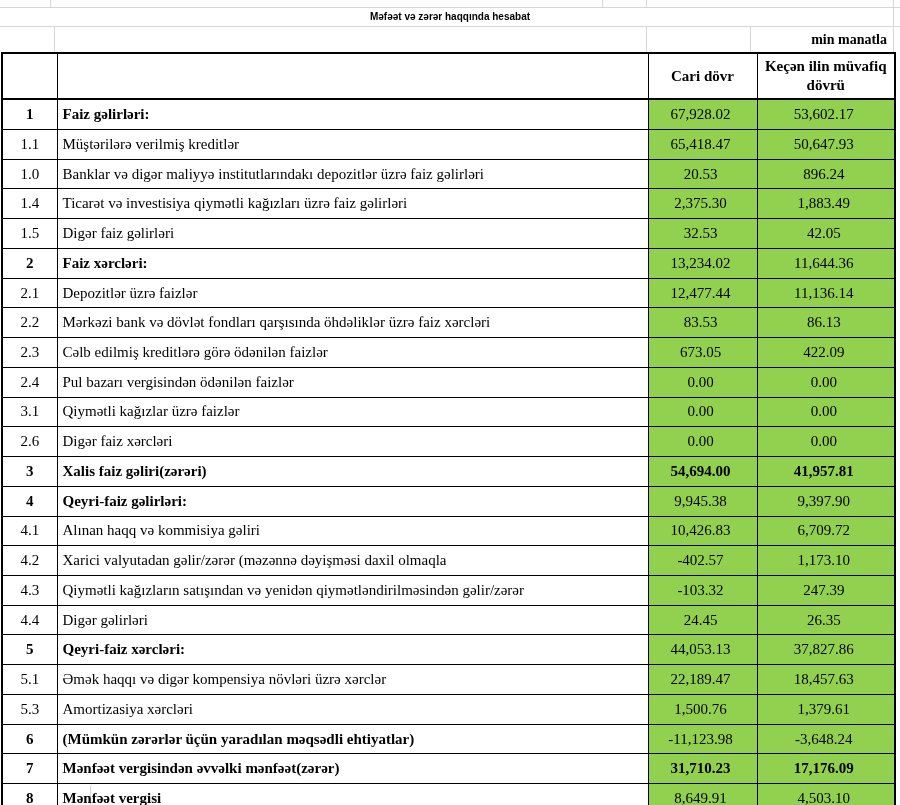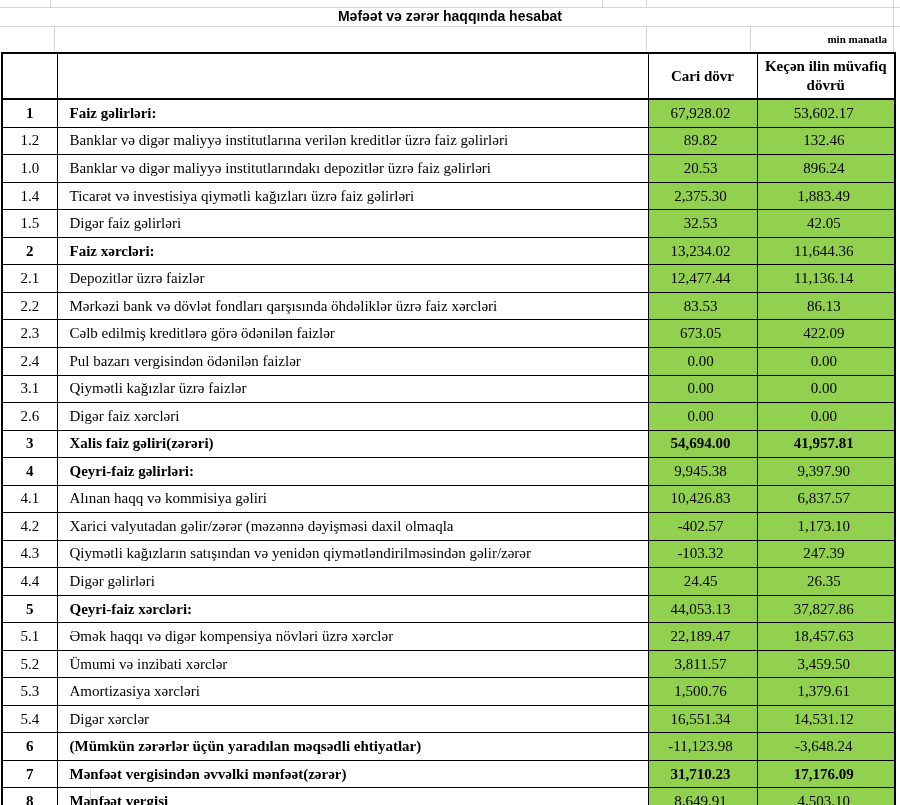--- a/index.html
+++ b/index.html
@@ -9,42 +9,42 @@
   }
   
   .gridline { position:absolute; background:#d6d6d6; }
   .gridline.v { width:1px; }
   .gridline.h { height:1px; }
 
   
   .title-row {
     position:absolute; left:0; top:7px; width:900px; height:19px;
     text-align:center; font-family:"Liberation Sans", sans-serif;
-    font-weight:bold; font-size:14px; line-height:19px;
+    font-weight:bold; font-size:10px; line-height:19px;
   }
   
   .unit-row {
     position:absolute; left:0; top:27px; width:887px; height:25px;
-    text-align:right; font-weight:bold; font-size:11px; line-height:25px;
+    text-align:right; font-weight:bold; font-size:14px; line-height:25px;
   }
 
   
   table.report {
     position:absolute; left:1px; top:52px; width:893px; height:793px;
     border-collapse:collapse; table-layout:fixed;
     border:2px solid #000; font-size:15px;
   }
   table.report td { border:1px solid #000; overflow:hidden; white-space:nowrap; vertical-align:middle; }
   thead.hdr tr { height:46px; }
   thead.hdr td {
     text-align:center; font-weight:bold; white-space:normal;
     line-height:1.25; padding:0 4px; border-bottom:2px solid #000;
   }
   td.c-num { text-align:center; }
-  td.c-label { text-align:left; padding-left:12px; }
+  td.c-label { text-align:left; padding-left:5px; }
   td.c-val { text-align:center; padding-right:5px; background:var(--value-bg, #92d050); }
   tr.section td.c-num, tr.section td.c-label { font-weight:bold; }
   tr.total td { font-weight:bold; }
 </style>
 </head>
 <body>
 
 <div id="screen">
 
   <div class="gridline v" style="left: 50px; top: 0px; height: 7px; background: rgb(214, 214, 214);"></div>
@@ -83,24 +83,24 @@
       </tr>
     </thead>
     <tbody>
         <tr class="section">
       <td class="c-num">1</td>
       <td class="c-label">Faiz gəlirləri:</td>
       <td class="c-val">67,928.02</td>
       <td class="c-val">53,602.17</td>
     </tr>
         <tr class="plain">
-      <td class="c-num">1.2</td>
-      <td class="c-label">Banklar və digər maliyyə institutlarına verilən kreditlər üzrə faiz gəlirləri</td>
-      <td class="c-val">89.82</td>
-      <td class="c-val">132.46</td>
+      <td class="c-num">1.1</td>
+      <td class="c-label">Müştərilərə verilmiş kreditlər</td>
+      <td class="c-val">65,418.47</td>
+      <td class="c-val">50,647.93</td>
     </tr>
         <tr class="plain">
       <td class="c-num">1.0</td>
       <td class="c-label">Banklar və digər maliyyə institutlarındakı depozitlər üzrə faiz gəlirləri</td>
       <td class="c-val">20.53</td>
       <td class="c-val">896.24</td>
     </tr>
         <tr class="plain">
       <td class="c-num">1.4</td>
       <td class="c-label">Ticarət və investisiya qiymətli kağızları üzrə faiz gəlirləri</td>
@@ -164,21 +164,21 @@
         <tr class="section">
       <td class="c-num">4</td>
       <td class="c-label">Qeyri-faiz gəlirləri:</td>
       <td class="c-val">9,945.38</td>
       <td class="c-val">9,397.90</td>
     </tr>
         <tr class="plain">
       <td class="c-num">4.1</td>
       <td class="c-label">Alınan haqq və kommisiya gəliri</td>
       <td class="c-val">10,426.83</td>
-      <td class="c-val">6,837.57</td>
+      <td class="c-val">6,709.72</td>
     </tr>
         <tr class="plain">
       <td class="c-num">4.2</td>
       <td class="c-label">Xarici valyutadan gəlir/zərər (məzənnə dəyişməsi daxil olmaqla</td>
       <td class="c-val">-402.57</td>
       <td class="c-val">1,173.10</td>
     </tr>
         <tr class="plain">
       <td class="c-num">4.3</td>
       <td class="c-label">Qiymətli kağızların satışından və yenidən qiymətləndirilməsindən gəlir/zərər</td>
@@ -197,36 +197,24 @@
       <td class="c-val">44,053.13</td>
       <td class="c-val">37,827.86</td>
     </tr>
         <tr class="plain">
       <td class="c-num">5.1</td>
       <td class="c-label">Əmək haqqı və digər kompensiya növləri üzrə xərclər</td>
       <td class="c-val">22,189.47</td>
       <td class="c-val">18,457.63</td>
     </tr>
         <tr class="plain">
-      <td class="c-num">5.2</td>
-      <td class="c-label">Ümumi və inzibati xərclər</td>
-      <td class="c-val">3,811.57</td>
-      <td class="c-val">3,459.50</td>
-    </tr>
-        <tr class="plain">
       <td class="c-num">5.3</td>
       <td class="c-label">Amortizasiya xərcləri</td>
       <td class="c-val">1,500.76</td>
       <td class="c-val">1,379.61</td>
-    </tr>
-        <tr class="plain">
-      <td class="c-num">5.4</td>
-      <td class="c-label">Digər xərclər</td>
-      <td class="c-val">16,551.34</td>
-      <td class="c-val">14,531.12</td>
     </tr>
         <tr class="section">
       <td class="c-num">6</td>
       <td class="c-label">(Mümkün zərərlər üçün yaradılan məqsədli ehtiyatlar)</td>
       <td class="c-val">-11,123.98</td>
       <td class="c-val">-3,648.24</td>
     </tr>
         <tr class="total">
       <td class="c-num">7</td>
       <td class="c-label">Mənfəət vergisindən əvvəlki mənfəət(zərər)</td>

